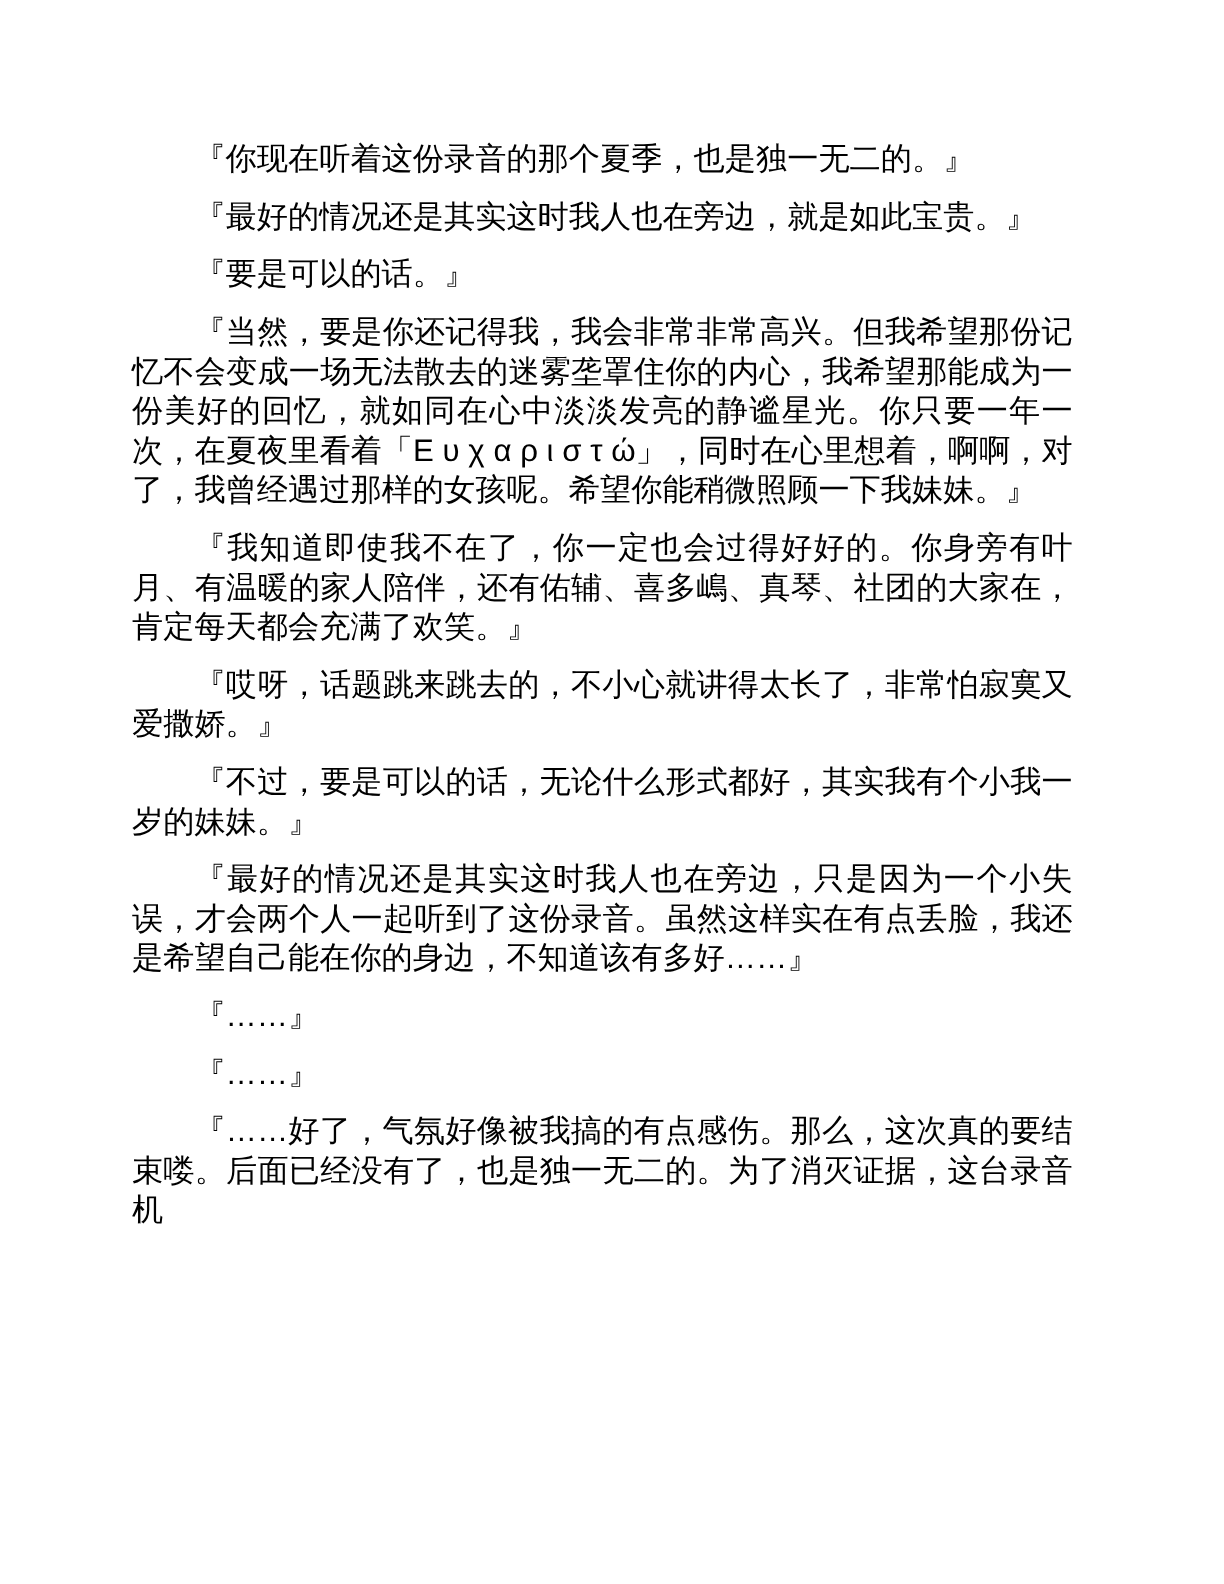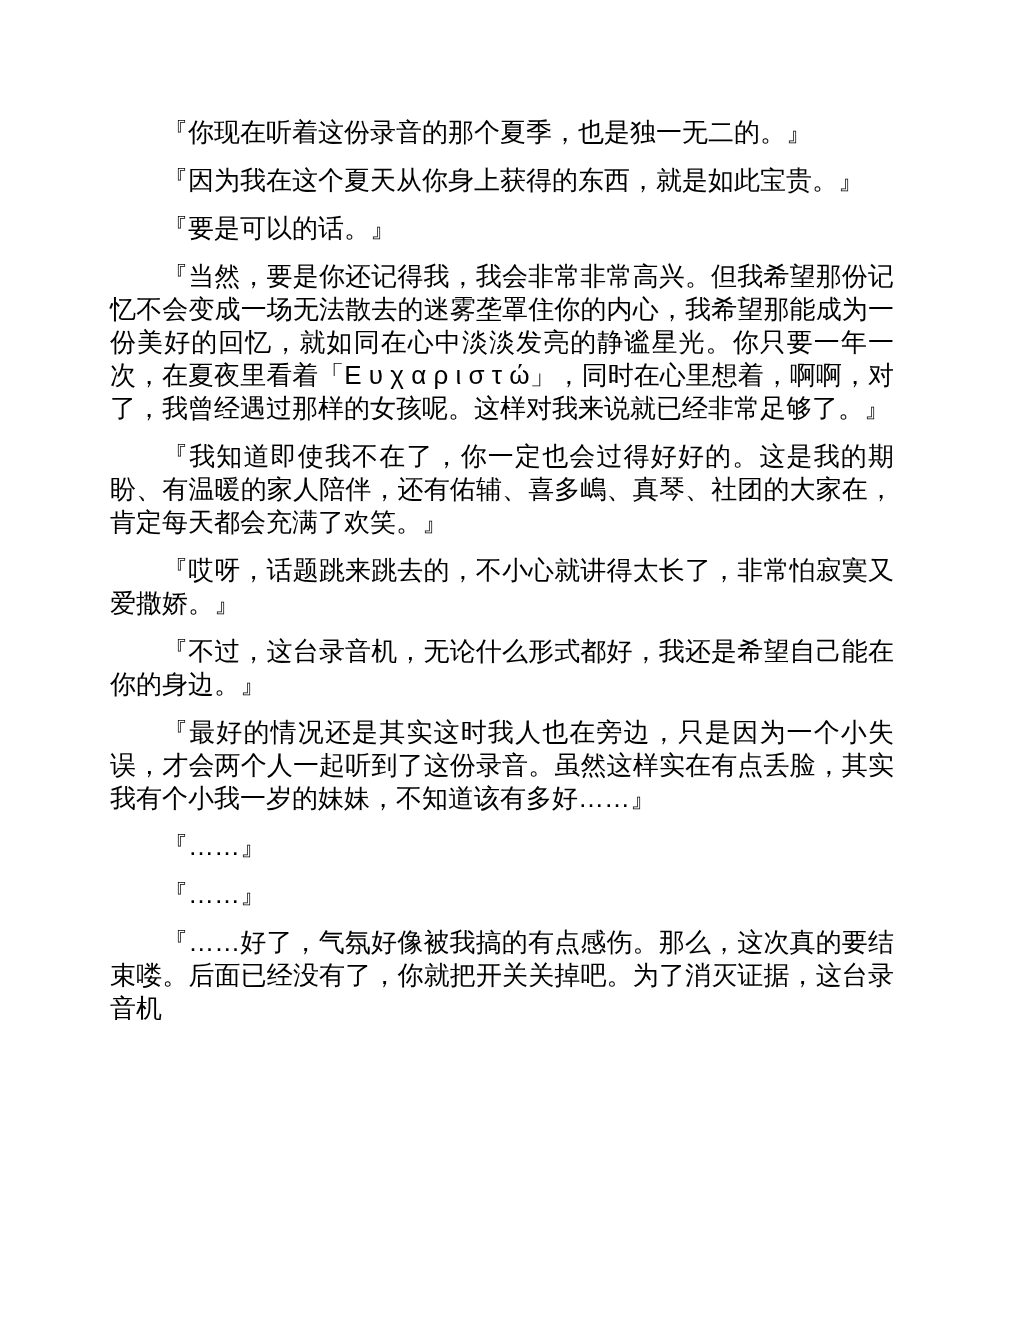--- a/index.html
+++ b/index.html
@@ -31,23 +31,23 @@
   }
   .page p.ellipsis-only {
     
   }
 </style>
 </head>
 <body style="background: rgb(255, 255, 255);">
 
 <div class="page" style="background: rgb(255, 255, 255); color: rgb(0, 0, 0);">
   <p>『你现在听着这份录音的那个夏季，也是独一无二的。』</p>
-  <p>『因为我在这个夏天从你身上获得的东西，就是如此宝贵。』</p>
+  <p>『最好的情况还是其实这时我人也在旁边，就是如此宝贵。』</p>
   <p>『要是可以的话。』</p>
-  <p>『当然，要是你还记得我，我会非常非常高兴。但我希望那份记忆不会变成一场无法散去的迷雾垄罩住你的内心，我希望那能成为一份美好的回忆，就如同在心中淡淡发亮的静谧星光。你只要一年一次，在夏夜里看着「Ε υ χ α ρ ι σ τ ώ」，同时在心里想着，啊啊，对了，我曾经遇过那样的女孩呢。这样对我来说就已经非常足够了。』</p>
-  <p>『我知道即使我不在了，你一定也会过得好好的。这是我的期盼、有温暖的家人陪伴，还有佑辅、喜多嶋、真琴、社团的大家在，肯定每天都会充满了欢笑。』</p>
+  <p>『当然，要是你还记得我，我会非常非常高兴。但我希望那份记忆不会变成一场无法散去的迷雾垄罩住你的内心，我希望那能成为一份美好的回忆，就如同在心中淡淡发亮的静谧星光。你只要一年一次，在夏夜里看着「Ε υ χ α ρ ι σ τ ώ」，同时在心里想着，啊啊，对了，我曾经遇过那样的女孩呢。希望你能稍微照顾一下我妹妹。』</p>
+  <p>『我知道即使我不在了，你一定也会过得好好的。你身旁有叶月、有温暖的家人陪伴，还有佑辅、喜多嶋、真琴、社团的大家在，肯定每天都会充满了欢笑。』</p>
   <p>『哎呀，话题跳来跳去的，不小心就讲得太长了，非常怕寂寞又爱撒娇。』</p>
-  <p>『不过，这台录音机，无论什么形式都好，我还是希望自己能在你的身边。』</p>
-  <p>『最好的情况还是其实这时我人也在旁边，只是因为一个小失误，才会两个人一起听到了这份录音。虽然这样实在有点丢脸，其实我有个小我一岁的妹妹，不知道该有多好……』</p>
+  <p>『不过，要是可以的话，无论什么形式都好，其实我有个小我一岁的妹妹。』</p>
+  <p>『最好的情况还是其实这时我人也在旁边，只是因为一个小失误，才会两个人一起听到了这份录音。虽然这样实在有点丢脸，我还是希望自己能在你的身边，不知道该有多好……』</p>
   <p class="ellipsis-only">『……』</p>
   <p class="ellipsis-only">『……』</p>
-  <p>『……好了，气氛好像被我搞的有点感伤。那么，这次真的要结束喽。后面已经没有了，你就把开关关掉吧。为了消灭证据，这台录音机</p>
+  <p>『……好了，气氛好像被我搞的有点感伤。那么，这次真的要结束喽。后面已经没有了，也是独一无二的。为了消灭证据，这台录音机</p>
 </div>
 
 </body></html>

